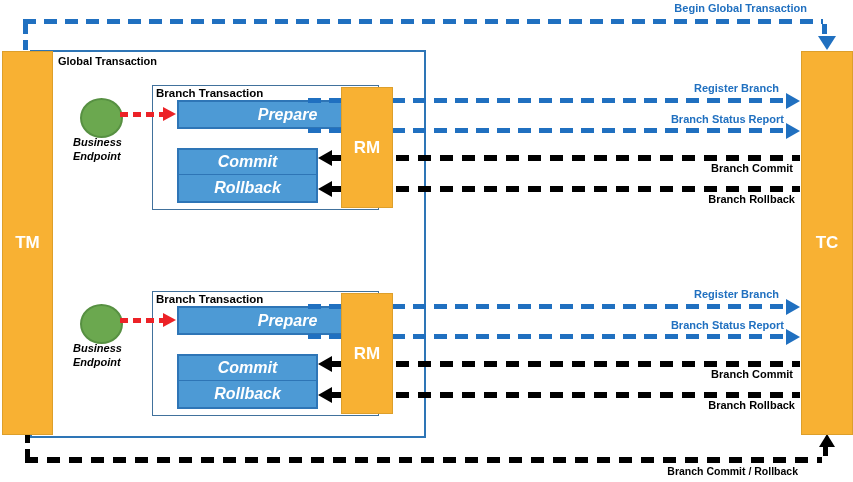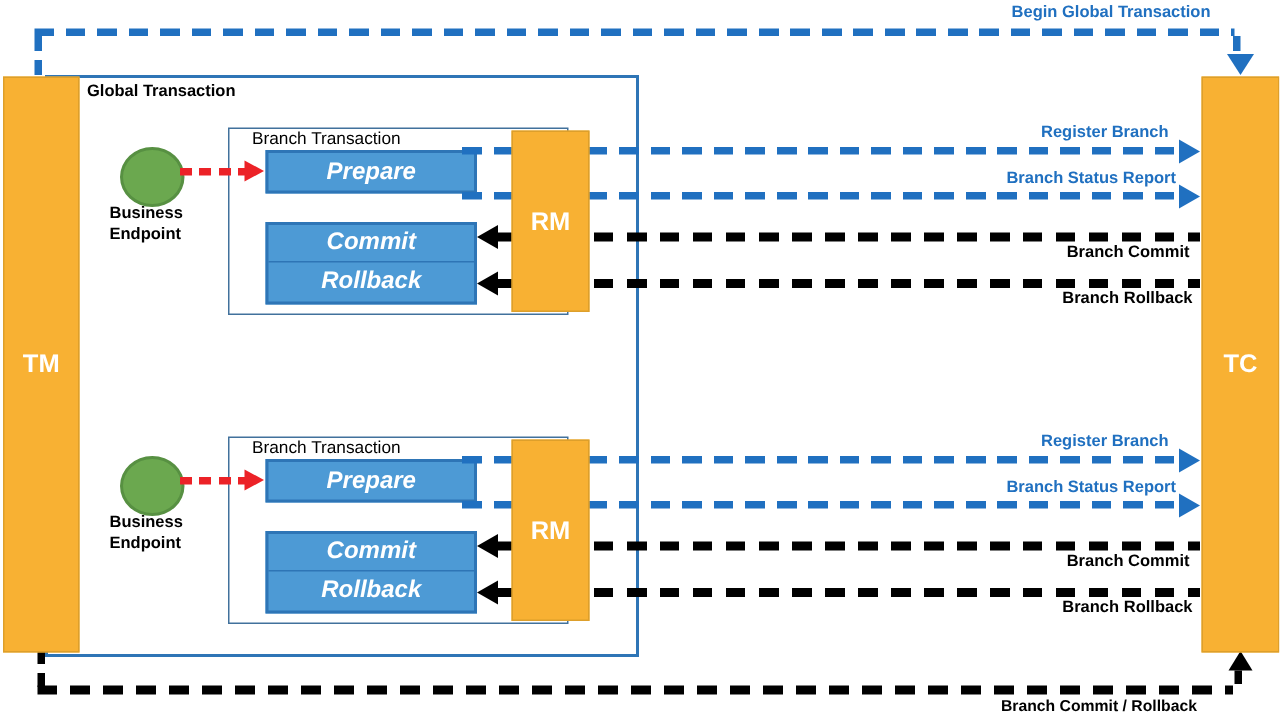--- a/index.html
+++ b/index.html
@@ -4,21 +4,21 @@
 <style>
   html,body{margin:0;padding:0;background:#fff;}
   #stage{
     position:relative;width:853px;height:482px;background:#ffffff;overflow:hidden;
     font-family:"Liberation Sans","DejaVu Sans",sans-serif;
   }
   
   .ybox{position:absolute;background:#F8B133;border:1px solid #DD9F2B;color:#fff;
         font-weight:bold;font-size:17px;display:flex;align-items:center;justify-content:center;z-index:4;}
   .bluebox{position:absolute;background:#4D9AD5;border:2px solid #2E75B6;color:#fff;
-        font-style:italic;font-weight:bold;font-size:16px;display:flex;align-items:center;justify-content:center;z-index:2;}
+        font-style:italic;font-weight:bold;font-size:16px;display:flex;align-items:center;justify-content:center;z-index:2;padding-left:40px;}
   .stack{position:absolute;border:2px solid #2E75B6;background:#4D9AD5;z-index:2;text-align:center;}
   .stack .row{color:#fff;font-style:italic;font-weight:bold;font-size:16px;
         display:flex;align-items:center;justify-content:center;}
   .stack .row+.row{border-top:1.5px solid #2E75B6;}
   
   .gt{position:absolute;left:30px;top:50px;width:392px;height:384px;border:2px solid #2E75B6;z-index:1;}
   .branchbox{position:absolute;left:152px;top:85px;width:225px;height:123px;border:1.5px solid #41719C;z-index:2;}
   
   .hblue{position:absolute;height:5px;z-index:3;
          background:repeating-linear-gradient(90deg,#2070C0 0 13px,transparent 13px 21px);}
@@ -35,25 +35,25 @@
   .ar-r-blue{border-top:8px solid transparent;border-bottom:8px solid transparent;border-left:14px solid #2070C0;}
   .ar-d-blue{border-left:9px solid transparent;border-right:9px solid transparent;border-top:14px solid #2070C0;}
   .ar-l-black{border-top:8px solid transparent;border-bottom:8px solid transparent;border-right:14px solid #000;}
   .ar-u-black{border-left:8px solid transparent;border-right:8px solid transparent;border-bottom:13px solid #000;}
   .ar-r-red{border-top:7px solid transparent;border-bottom:7px solid transparent;border-left:13px solid #EC2227;}
   
   .lbl{position:absolute;font-weight:bold;white-space:nowrap;z-index:5;}
   .lbl-blue{color:#2070C0;font-size:11px;}
   .lbl-black{color:#000;font-size:11px;margin-left:15px;}
   .gt-label{position:absolute;left:58px;top:55px;font-weight:bold;font-size:11px;color:#000;z-index:2;}
-  .bt-label{position:absolute;left:168px;top:87px;font-weight:normal;font-size:11.5px;color:#000;z-index:2;}
+  .bt-label{position:absolute;left:156px;top:87px;font-weight:bold;font-size:11.5px;color:#000;z-index:2;}
   .be-circle{position:absolute;left:80px;top:98px;width:39px;height:36px;border-radius:50%;
          background:#6BA84F;border:2px solid #579042;z-index:2;}
   .be-label{position:absolute;left:73px;top:135px;width:66px;font-weight:bold;font-size:11px;
-         line-height:14px;color:#000;z-index:2;}
+         line-height:14px;color:#000;z-index:2;font-style:italic;}
   .branch-group{position:absolute;left:0;right:0;height:0;}
   .bg1{top:0;} .bg2{top:206px;}
   .watermark{position:absolute;right:4px;top:438px;font-size:27px;font-weight:bold;color:#fff;
      letter-spacing:1px;z-index:9;
      text-shadow:-2px -2px 0 #000,2px -2px 0 #000,-2px 2px 0 #000,2px 2px 0 #000,
                  0 2px 0 #000,0 -2px 0 #000,2px 0 0 #000,-2px 0 0 #000;}
 </style>
 </head>
 <body>
 

